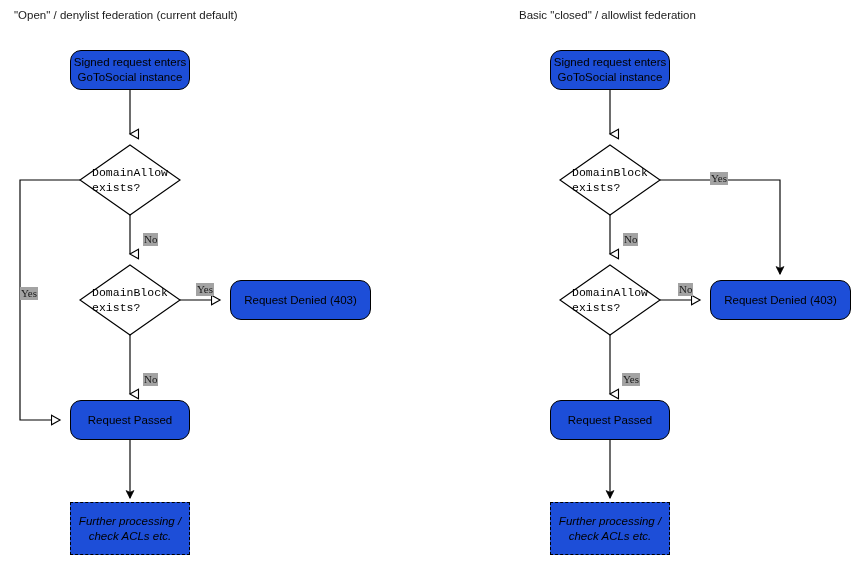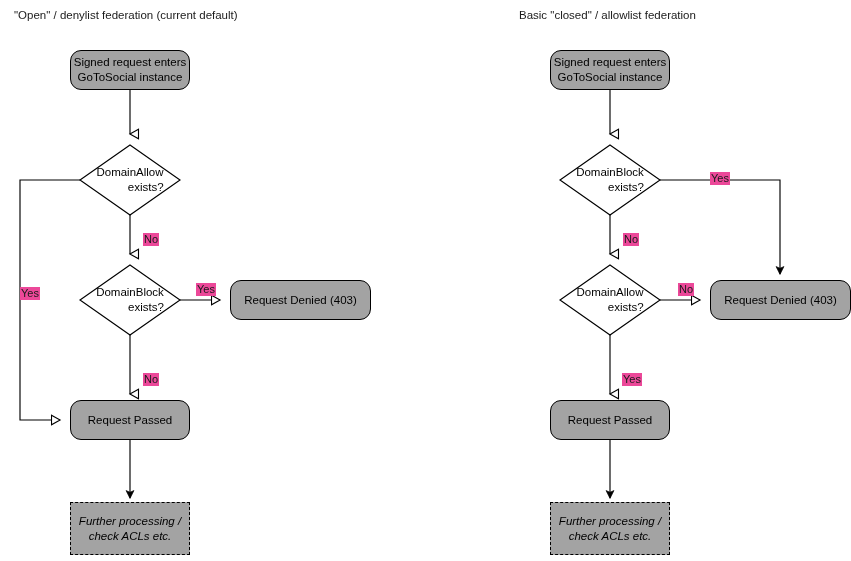--- a/index.html
+++ b/index.html
@@ -33,21 +33,21 @@
   .node {
     position: absolute;
     box-sizing: border-box;
     display: flex;
     align-items: center;
     justify-content: center;
     text-align: center;
     font-size: 11.5px;
     line-height: 15px;
     color: #000000;
-    background: #a3a3a3;
+    background: #1d4ed8;
   }
   .node.rounded {
     border: 1.2px solid #000000;
     border-radius: 11px;
   }
   .node.dashed {
     border: 1.4px dashed #000000;
     border-radius: 0;
     font-style: italic;
   }
@@ -65,35 +65,37 @@
   }
   .diamond-text {
     position: absolute;
     left: 0;
     top: 0;
     width: 100%;
     height: 100%;
     display: flex;
     align-items: center;
     justify-content: center;
-    text-align: right;
+    text-align: left;
     font-size: 11.5px;
     line-height: 15px;
     white-space: pre-line;
     color: #000000;
     pointer-events: none;
+    font-family: Liberation Mono, monospace;
   }
   .edge-label {
     position: absolute;
     font-size: 11px;
     line-height: 13px;
     color: #1a1a1a;
-    background: #ec4899;
+    background: #a3a3a3;
     padding: 0 1px;
     white-space: nowrap;
+    font-family: Liberation Serif, serif;
   }
 </style>
 </head>
 <body>
 
 <svg id="canvas" viewBox="0 0 851 561" xmlns="http://www.w3.org/2000/svg">
   <defs>
     <marker id="open-arrow-down" markerWidth="12" markerHeight="12" refX="6" refY="9.5" orient="auto" markerUnits="userSpaceOnUse">
       <path d="M1.2,1 L6,9.6 L10.8,1 Z" fill="#ffffff" stroke="#000000" stroke-width="1.1"></path>
     </marker>

